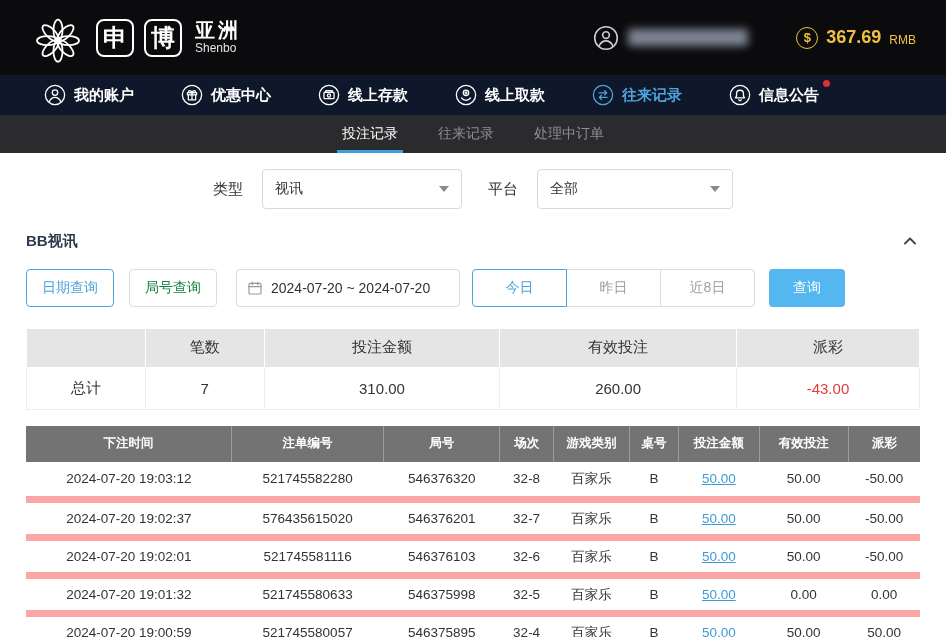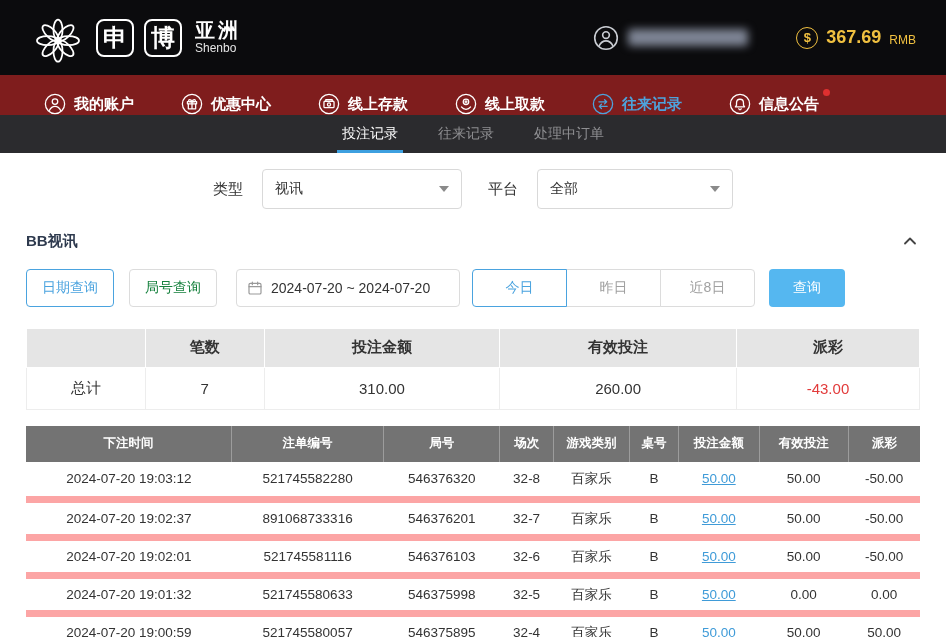--- a/index.html
+++ b/index.html
@@ -18,21 +18,21 @@
 .user{display:flex;align-items:center;gap:9px}
 .user-icon{width:26px;height:26px;color:#c9ccd2}
 .user-icon svg{width:100%;height:100%}
 .blur-name{width:120px;height:17px;border-radius:3px;background:#7e8595;filter:blur(4px)}
 .balance{display:flex;align-items:center;gap:8px;color:#f0c040;cursor:pointer}
 .dollar{width:22px;height:22px;border:1.6px solid #f0c040;border-radius:50%;display:flex;align-items:center;justify-content:center;font-size:13px;font-weight:bold}
 .amount{font-size:18px;font-weight:bold}
 .currency{font-size:12px;font-weight:normal;align-self:flex-end;padding-bottom:2px}
 
 
-.mainnav{height:40px;background:#7f1d1d;display:flex;align-items:flex-end;padding:0 44px;gap:47px}
+.mainnav{height:40px;background:#0f172a;display:flex;align-items:center;padding:0 44px;gap:47px}
 .nav-item{display:flex;align-items:center;gap:8px;color:#fff;font-size:15px;font-weight:bold;cursor:pointer;position:relative;white-space:nowrap}
 .nav-item .nicon{width:22px;height:22px;display:block}
 .nav-item.active{color:#4da3dc}
 .badge-dot{position:absolute;top:-4px;right:-11px;width:7px;height:7px;background:#e03030;border-radius:50%}
 
 
 .subtabs{height:38px;background:#2b2b2e;display:flex;align-items:stretch;justify-content:center;gap:30px}
 .tab{color:#8f8f92;font-size:14px;display:flex;align-items:center;position:relative;padding:0 5px;cursor:pointer}
 .tab.active{color:#fff}
 .tab.active::after{content:"";position:absolute;left:0;right:0;bottom:0;height:3px;background:#3da0e0}
@@ -60,21 +60,21 @@
 .cal-icon svg{width:100%;height:100%}
 .btn-group{display:flex;margin-left:12px}
 .btn-group .btn{width:95px;border-radius:0;color:#a0a0a0;margin-left:-1px}
 .btn-group .btn:first-child{border-radius:4px 0 0 4px;margin-left:0}
 .btn-group .btn:last-child{border-radius:0 4px 4px 0}
 .btn-group .btn.active{color:#4aa3df;border-color:#4aa3df;position:relative;z-index:1}
 .btn-search{margin-left:14px;width:76px;background:#55b7f0;color:#fff;border:none}
 
 
 .summary-table{width:100%;border-collapse:collapse;margin-top:18px;font-size:15px;color:#333;text-align:center}
-.summary-table th{background:#e5e5e5;font-weight:bold;height:38px;border:1px solid #fff;border-top:none}
+.summary-table th{background:#e5e5e5;font-weight:normal;height:38px;border:1px solid #fff;border-top:none}
 .summary-table td{height:42px;border:1px solid #ededed}
 .neg{color:#e23b3b}
 
 
 .bet-table{width:100%;border-collapse:collapse;margin-top:16px;text-align:center}
 .bet-table th{background:#737373;color:#fff;font-size:12.5px;font-weight:bold;height:36px;border-right:1px solid #9c9c9c}
 .bet-table th:last-child{border-right:none}
 .bet-table td{height:38px;font-size:13.5px;color:#333;border-bottom:7px solid #fca5a5}
 .amount-link{color:#3f9bd8;text-decoration:underline;cursor:pointer}
 </style>
@@ -289,21 +289,21 @@
           <td>546376320</td>
           <td>32-8</td>
           <td>百家乐</td>
           <td>B</td>
           <td><a class="amount-link">50.00</a></td>
           <td>50.00</td>
           <td class="neg">-50.00</td>
         </tr>
         <tr>
           <td>2024-07-20 19:02:37</td>
-          <td>891068733316</td>
+          <td>576435615020</td>
           <td>546376201</td>
           <td>32-7</td>
           <td>百家乐</td>
           <td>B</td>
           <td><a class="amount-link">50.00</a></td>
           <td>50.00</td>
           <td class="neg">-50.00</td>
         </tr>
         <tr>
           <td>2024-07-20 19:02:01</td>

